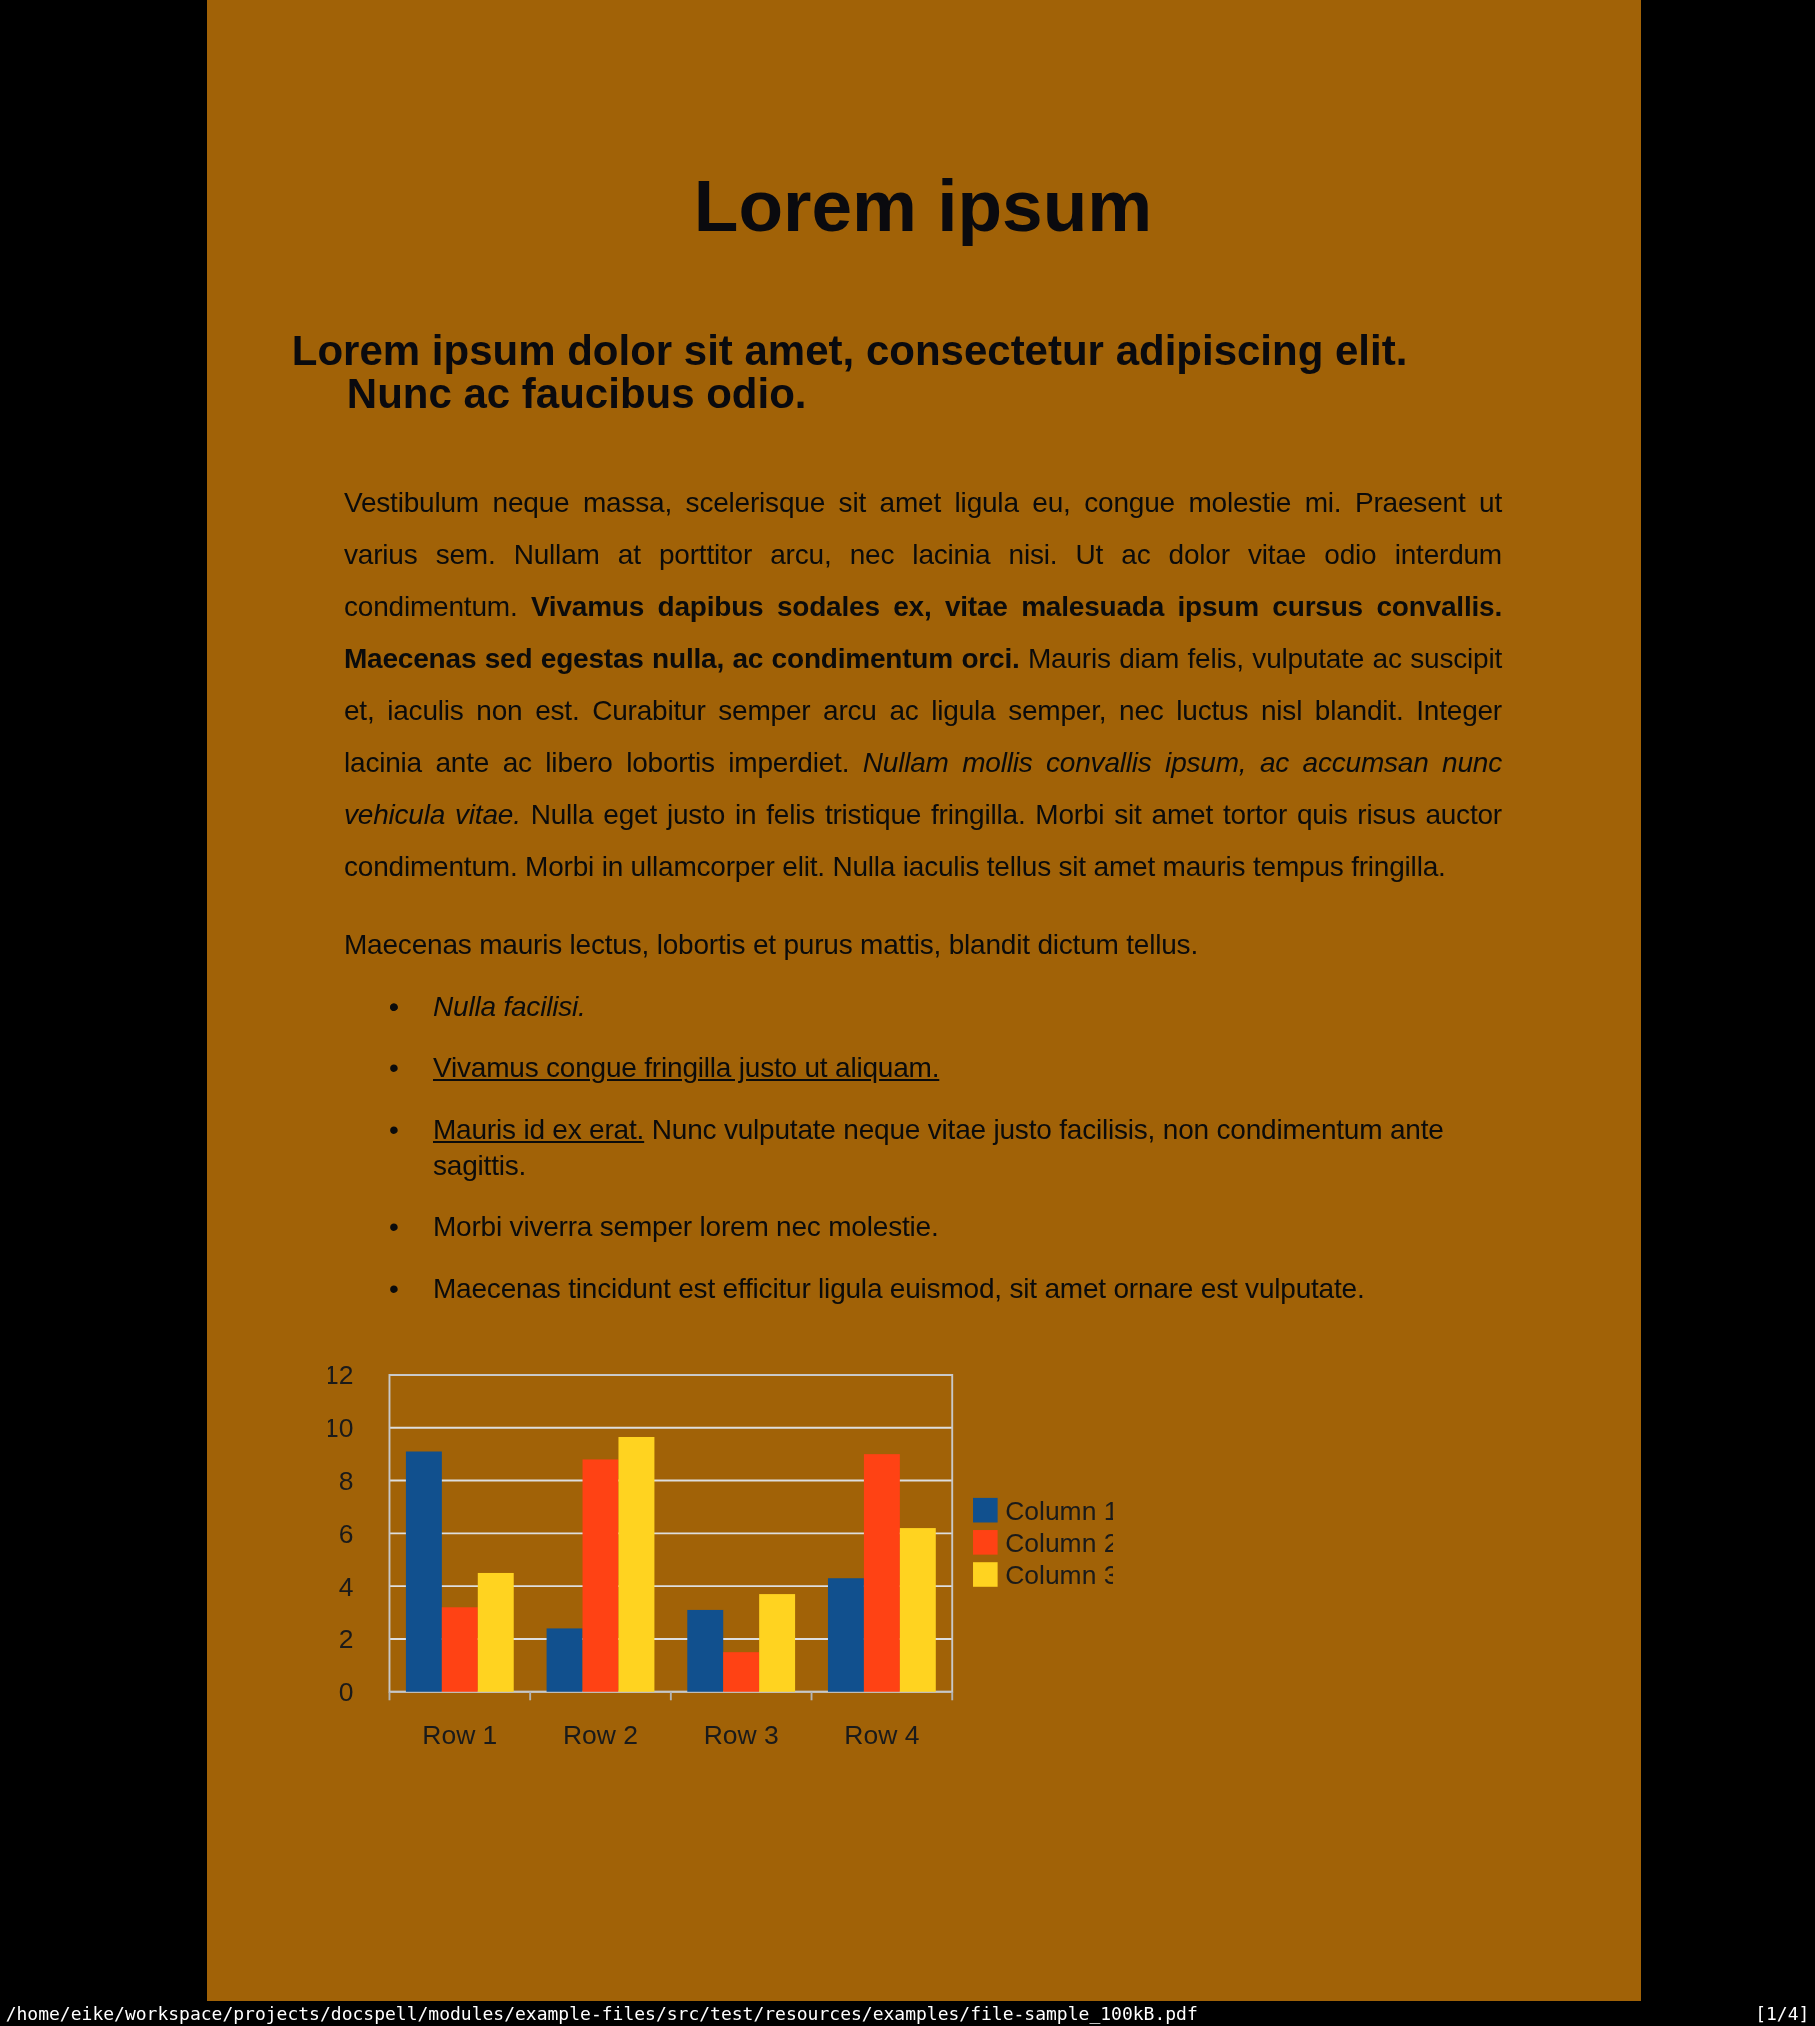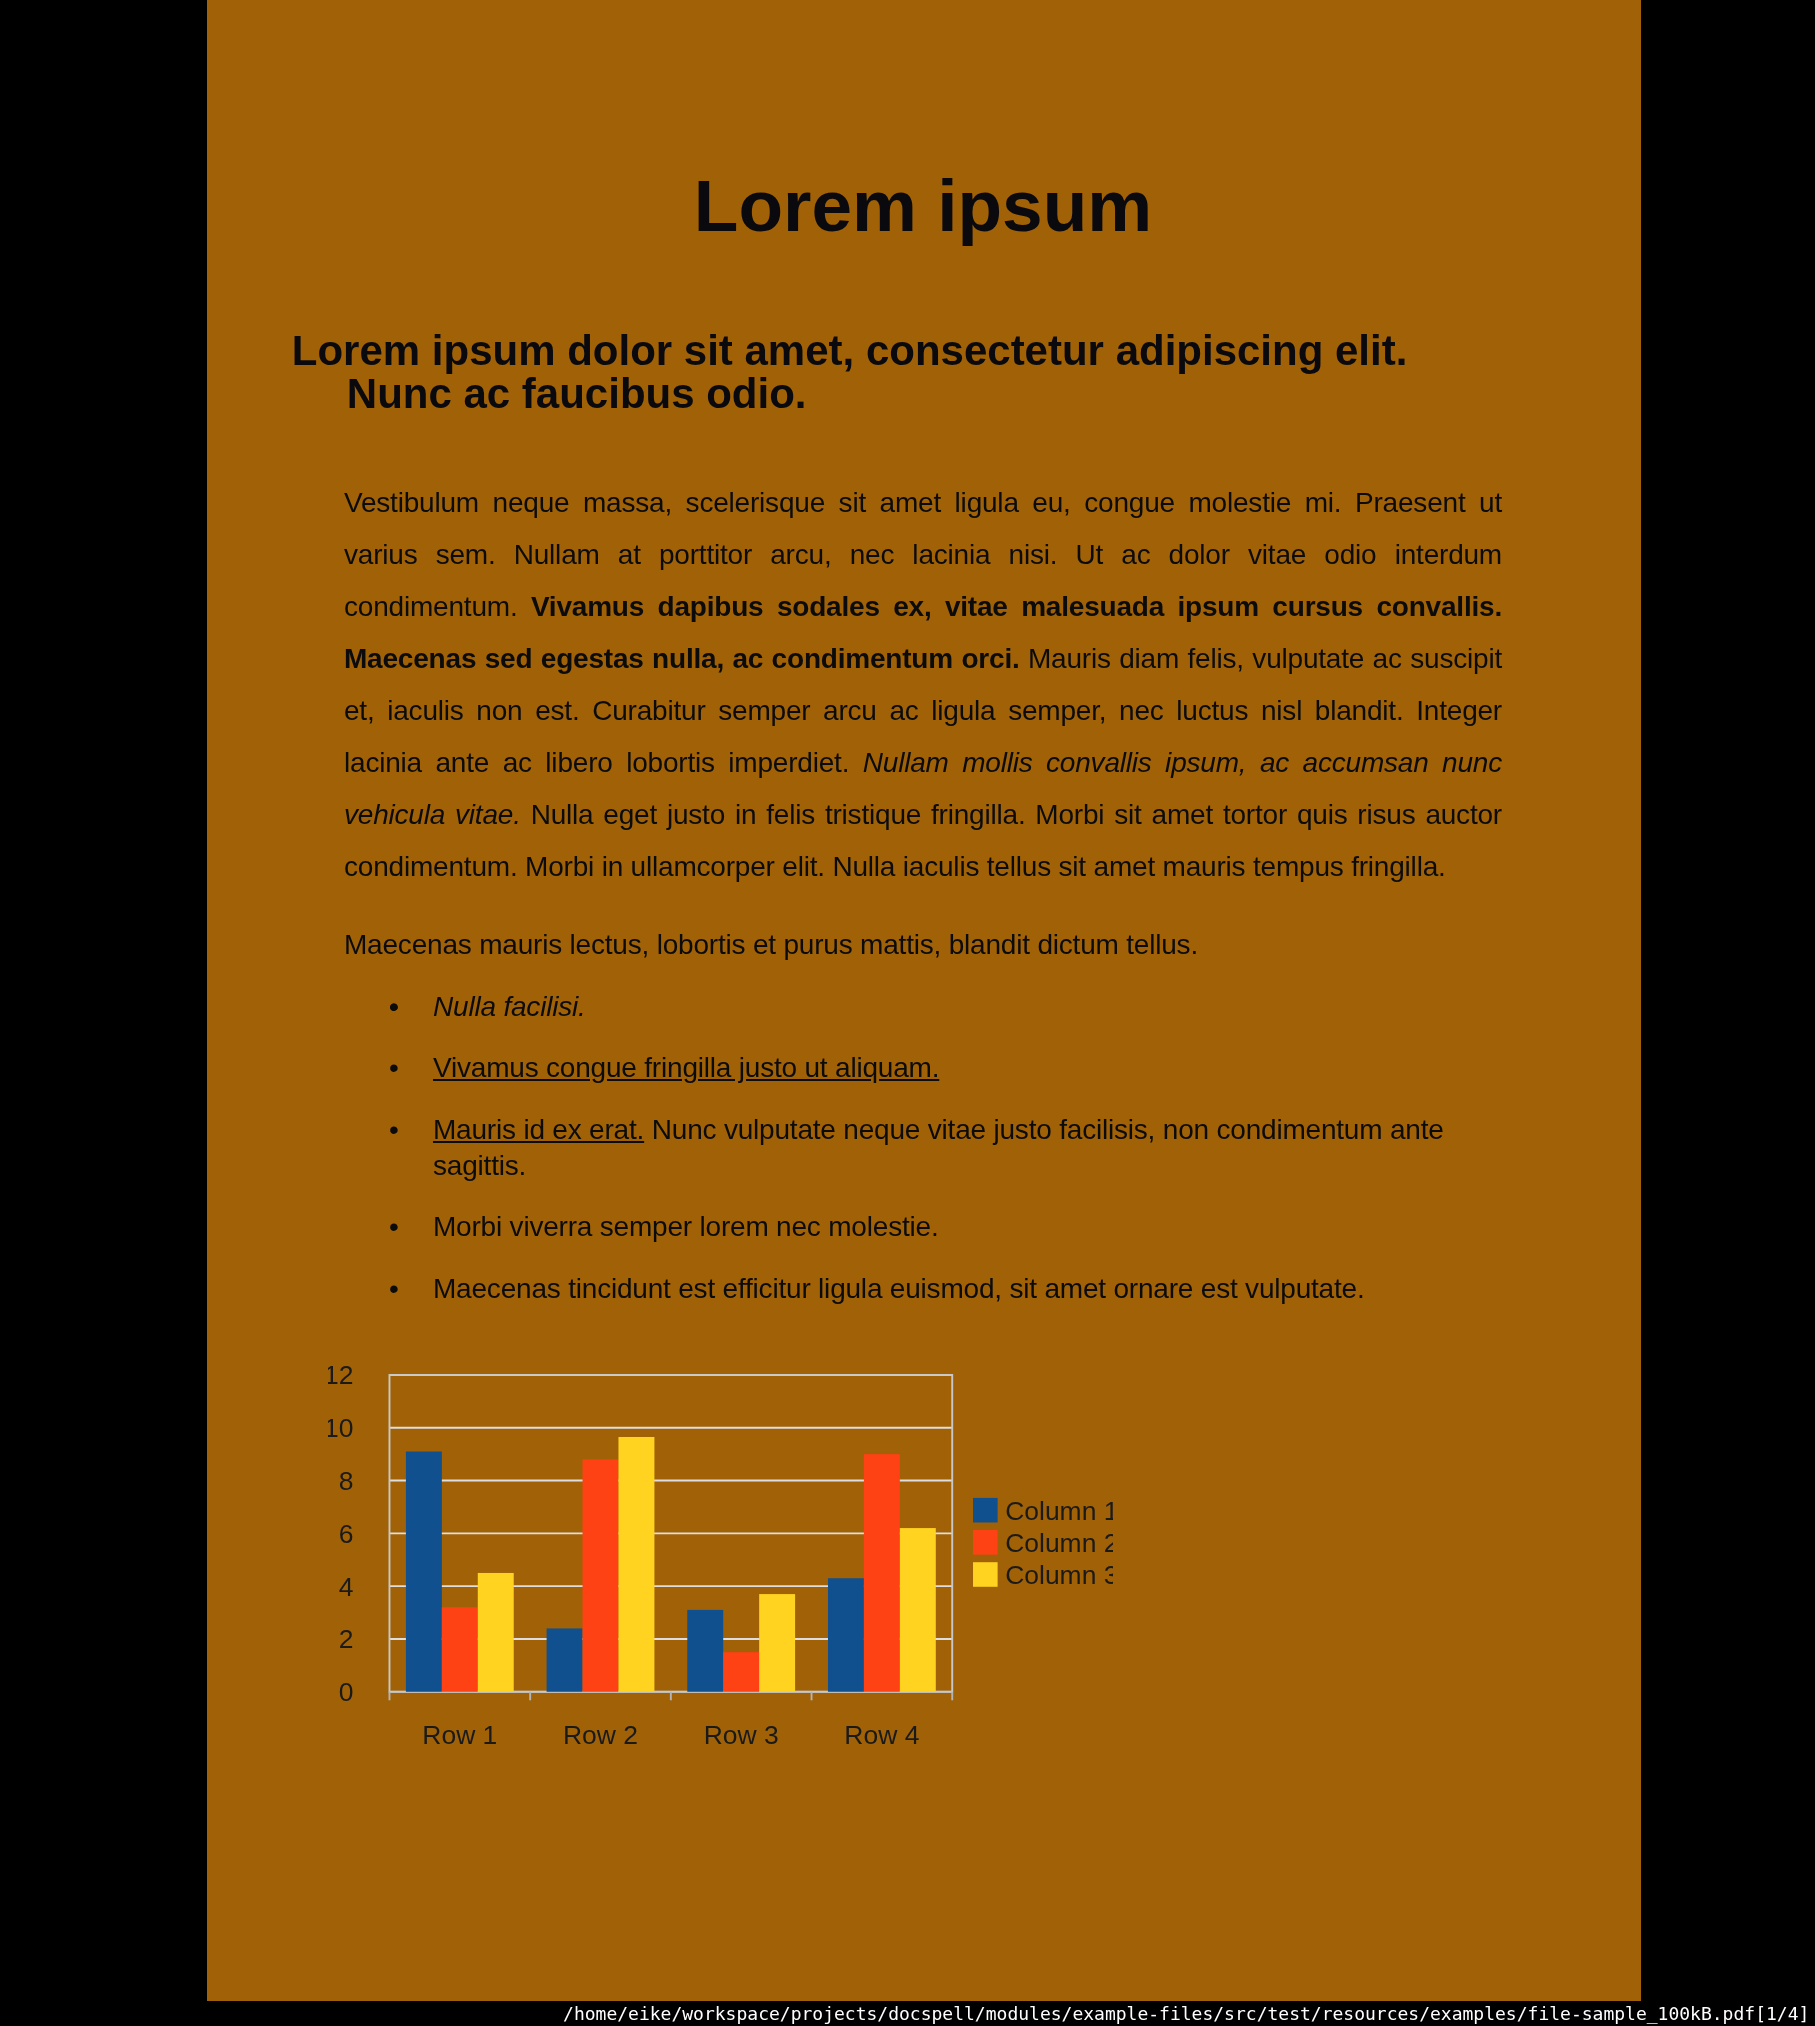--- a/index.html
+++ b/index.html
@@ -22,21 +22,21 @@
   .seg-underline{text-decoration:underline;}
   ul.bullets{list-style:none;margin:0;padding:0;font-size:28px;
              line-height:36px;letter-spacing:-0.2px;}
   ul.bullets li{position:relative;margin-top:25.6px;padding-left:89px;}
   ul.bullets li .bullet-dot{position:absolute;left:45px;top:0;}
   .chart-wrap{margin:49px 0 0 -16px;width:785px;height:437px;}
   .chart-wrap svg{display:block;}
   .chart-label{font-family:"Liberation Sans",sans-serif;font-size:28px;fill:#1a1a1a;}
   .statusbar{position:absolute;left:0;top:2001px;width:1815px;height:25.6px;
              background:#000;color:#ffffff;display:flex;align-items:center;
-             justify-content:flex-end;
+             justify-content:space-between;
              font-family:"DejaVu Sans Mono","Liberation Mono",monospace;
              font-size:18px;box-sizing:border-box;padding:0 5.7px;}
   .statusbar span{white-space:nowrap;}
 </style>
 </head>
 <body>
 
 <div class="page">
   <div class="content">
     <div class="doc-title">Lorem ipsum</div>

